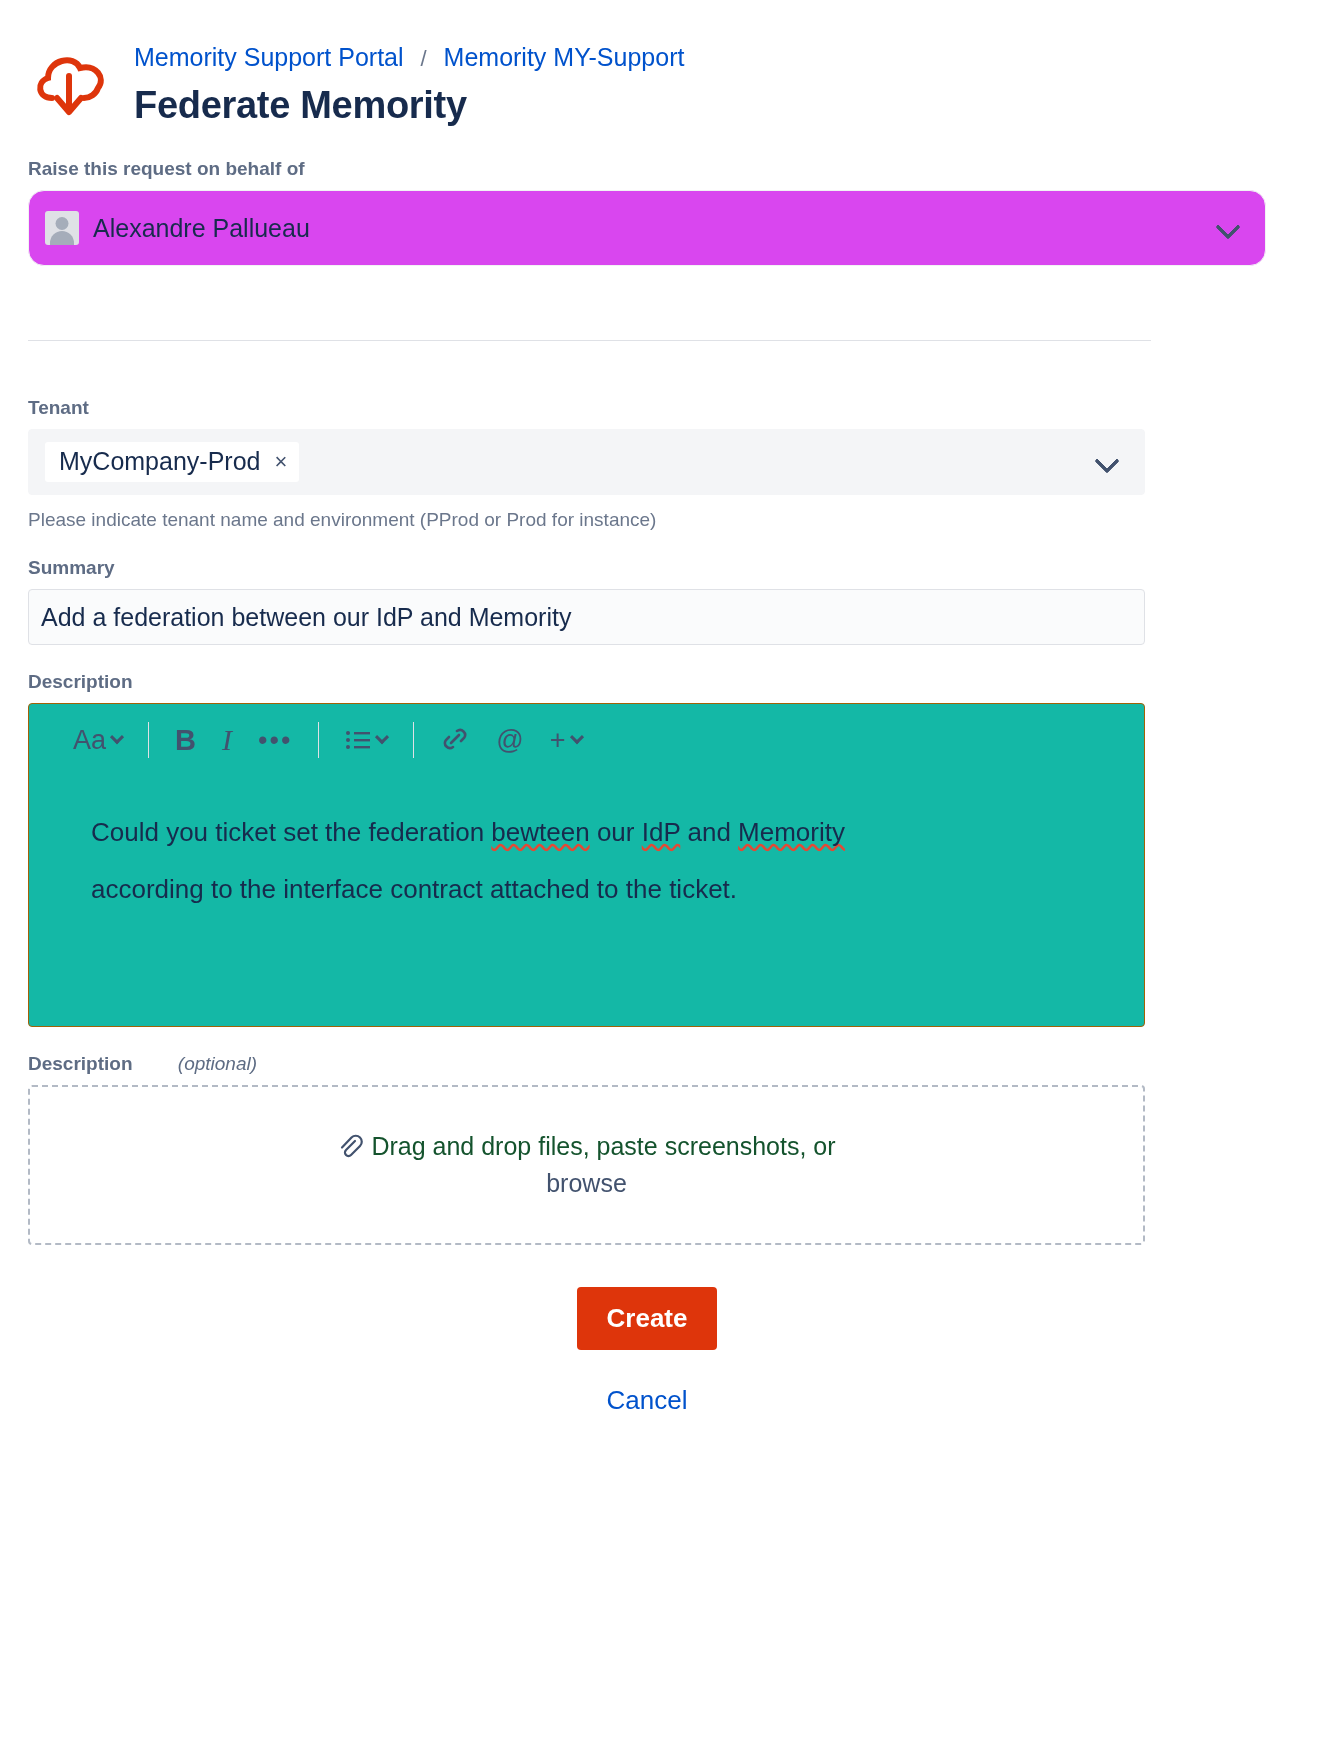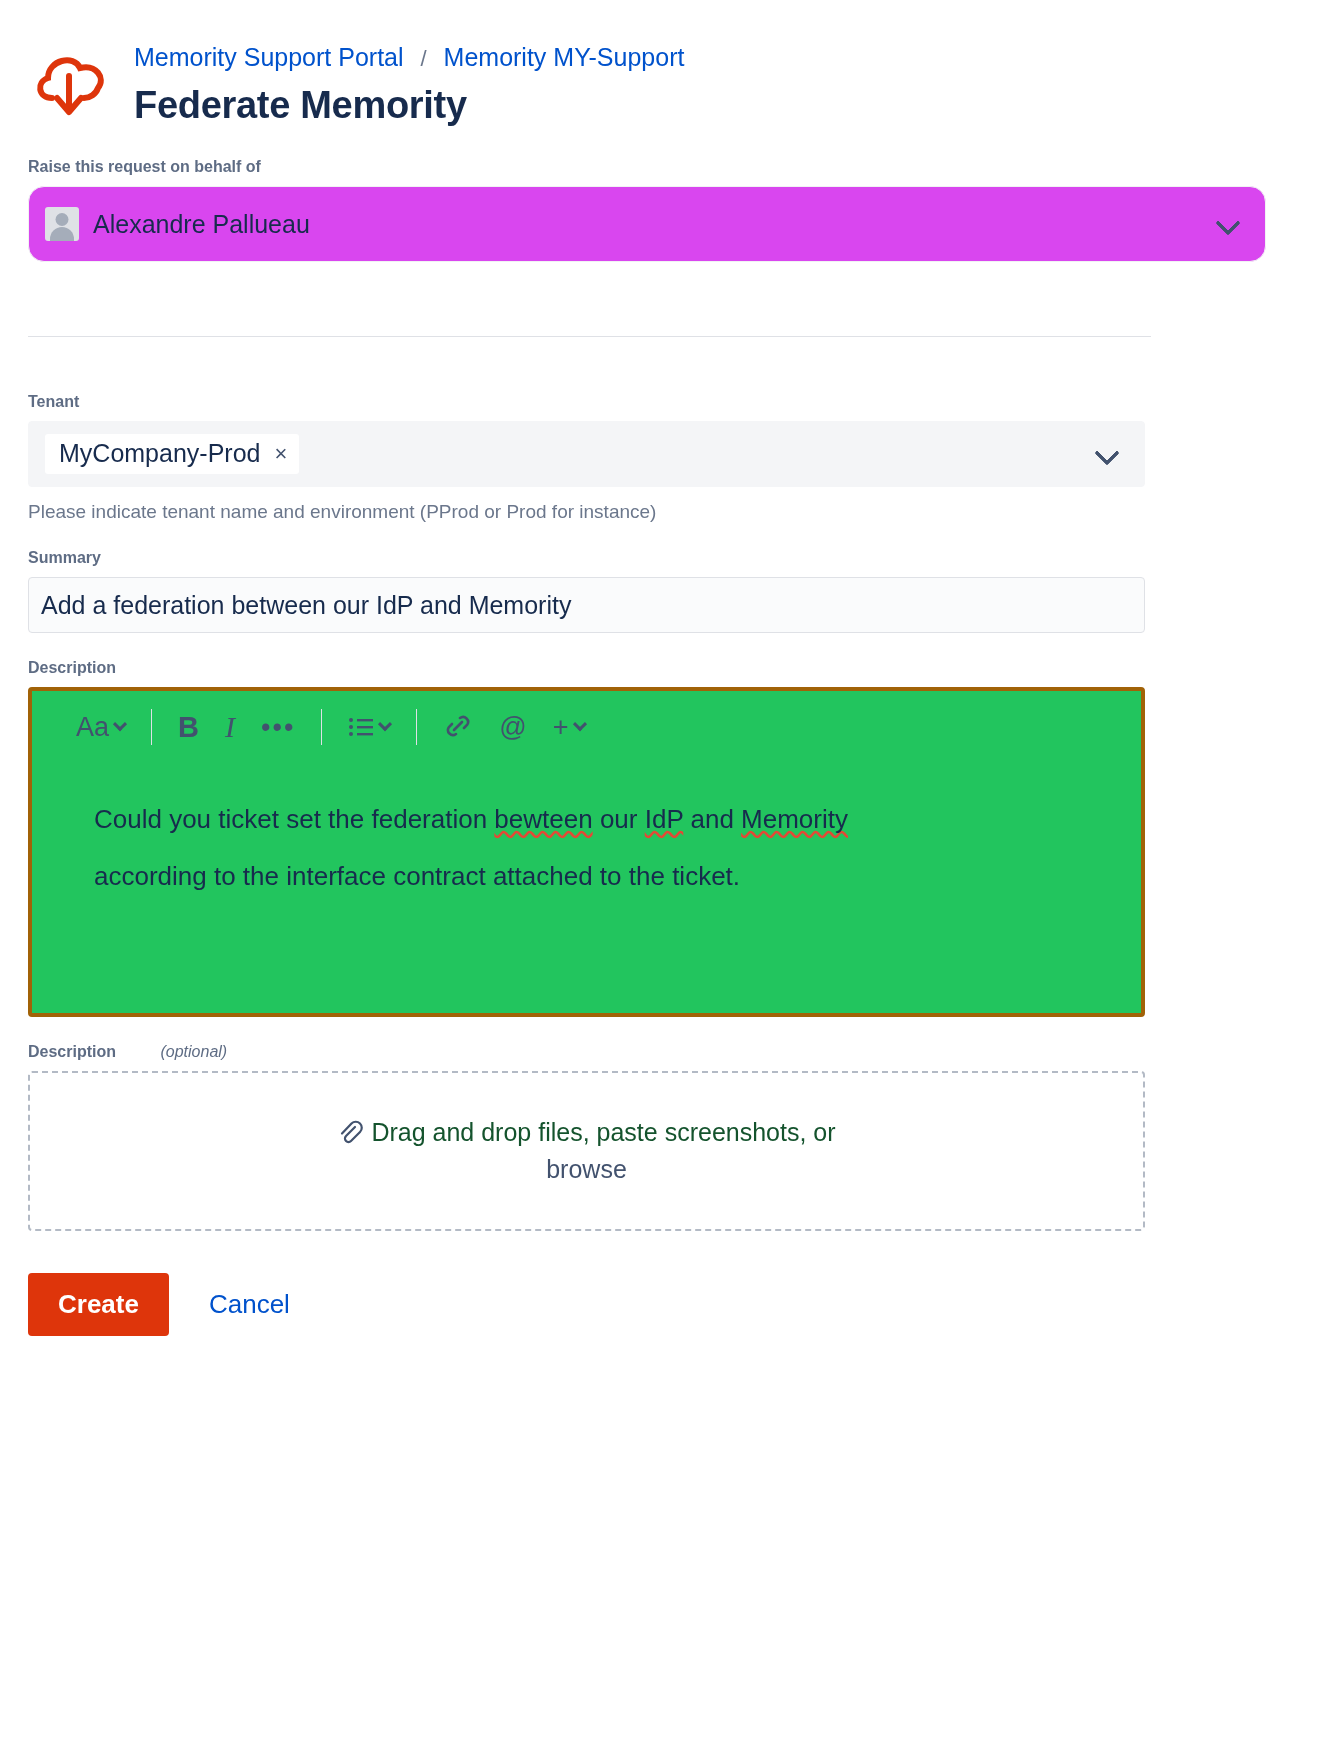--- a/index.html
+++ b/index.html
@@ -56,21 +56,21 @@
     margin-top: 12px;
     letter-spacing: -0.3px;
   }
 
   
   .form {
     width: 1240px;
     padding-left: 2px;
   }
   .field-label {
-    font-size: 16px;
+    font-size: 19px;
     font-weight: bold;
     color: #5e6c84;
     margin-bottom: 10px;
   }
   .field-label .optional {
     font-weight: normal;
     font-style: italic;
     margin-left: 40px;
   }
 
@@ -180,23 +180,23 @@
   }
   .help-text {
     font-size: 19px;
     color: #6b778c;
     margin-top: 14px;
   }
 
   
   .editor {
     width: 1117px;
-    border: 4px solid #a16207;
+    border: 1px solid #a16207;
     border-radius: 4px;
-    background: #22c55e;
+    background: #14b8a6;
   }
   .editor-toolbar {
     display: flex;
     align-items: center;
     height: 72px;
     padding: 0 18px;
     gap: 0;
   }
   .tb-group {
     display: flex;
@@ -268,20 +268,21 @@
     color: #42526e;
   }
 
   
   .actions {
     display: flex;
     align-items: center;
     gap: 34px;
     margin-top: 42px;
     padding-bottom: 40px;
+    flex-direction: column;
   }
   .btn-create {
     background: #de350b;
     color: #ffffff;
     border: 0;
     border-radius: 4px;
     font-size: 26px;
     font-weight: bold;
     padding: 16px 30px;
     cursor: pointer;

